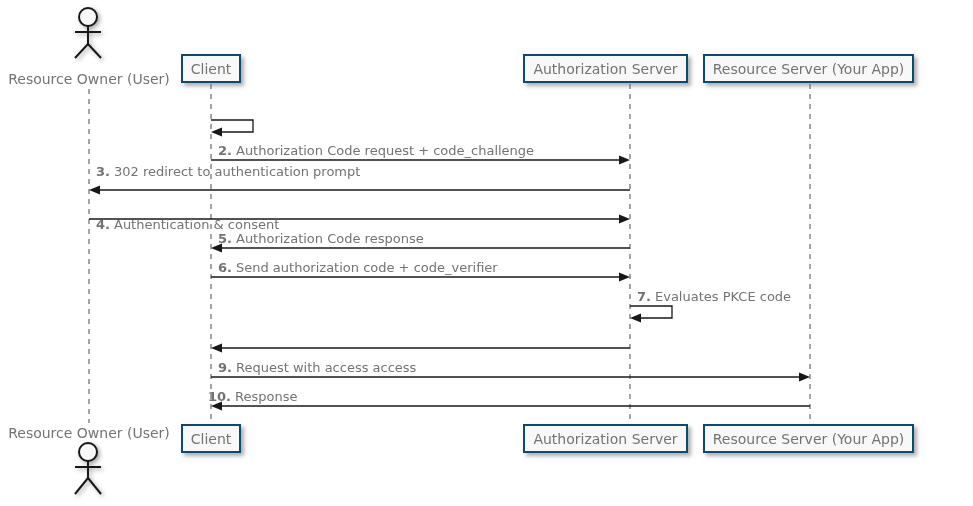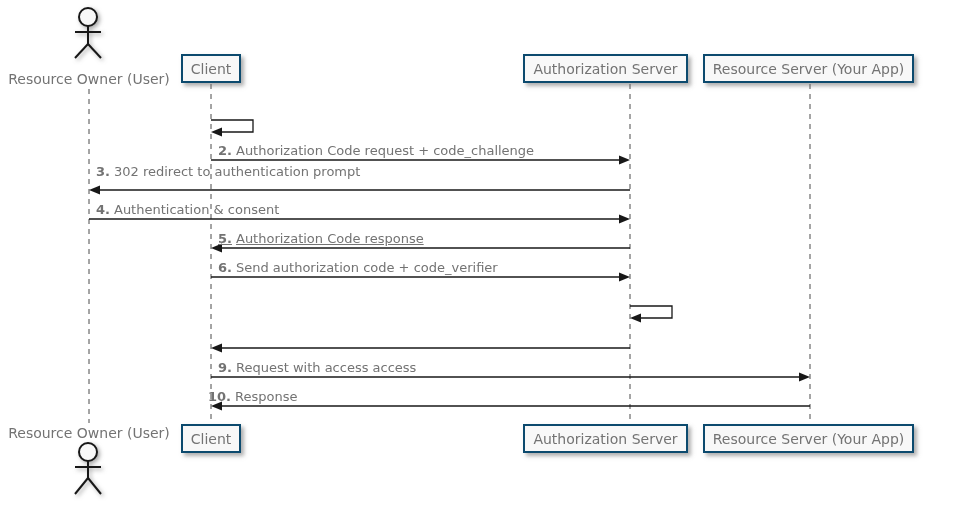--- a/index.html
+++ b/index.html
@@ -142,28 +142,31 @@
   <div class="participant" style="left:181px; top:424px; width:60px;">Client</div>
   <div class="participant" style="left:523px; top:424px; width:165px;">Authorization Server</div>
   <div class="participant" style="left:703px; top:424px; width:211px;">Resource Server (Your App)</div>
 
   <div class="msg" style="left:218px; top:143px;">
     <span class="num">2.</span><span>Authorization Code request + code_challenge</span>
   </div>
   <div class="msg" style="left:96px; top:164px;">
     <span class="num">3.</span><span>302 redirect to authentication prompt</span>
   </div>
-  <div class="msg" style="left:96px; top:202px;">
+  <div class="msg" style="left:96px; top:217px;">
     <span class="num">4.</span><span>Authentication &amp; consent</span>
   </div>
-  <div class="msg" style="left:218px; top:231px;text-decoration:underline;">
+  <div class="msg" style="left:218px; top:231px;">
     <span class="num">5.</span><span>Authorization Code response</span>
   </div>
   <div class="msg" style="left:218px; top:260px;text-align:center;">
     <span class="num">6.</span><span>Send authorization code + code_verifier</span>
+  </div>
+  <div class="msg" style="left:637px; top:289px;">
+    <span class="num">7.</span><span>Evaluates PKCE code</span>
   </div>
   <div class="msg" style="left:218px; top:360px;">
     <span class="num">9.</span><span>Request with access access</span>
   </div>
   <div class="msg" style="left:208px; top:389px;">
     <span class="num">10.</span><span>Response</span>
   </div>
 
 </div>
 

